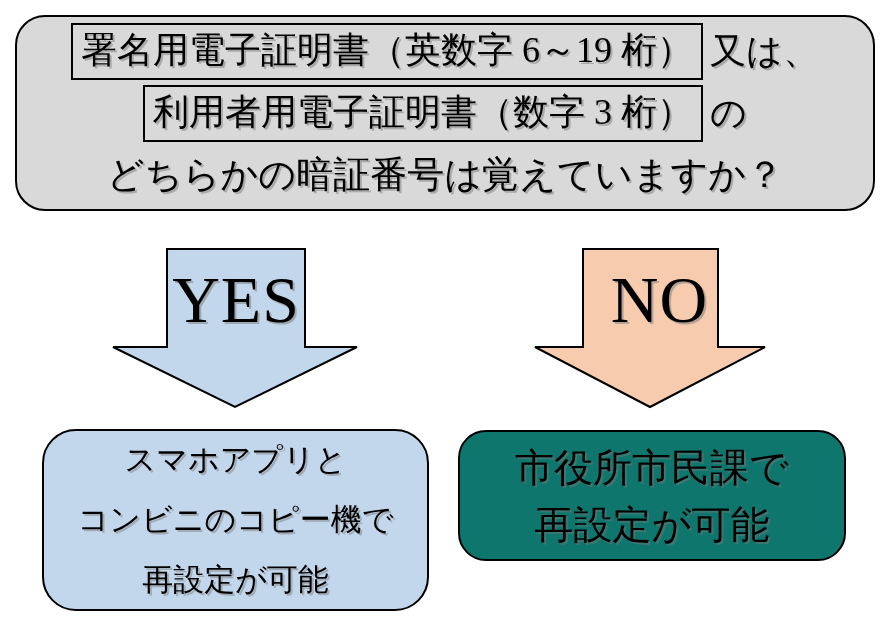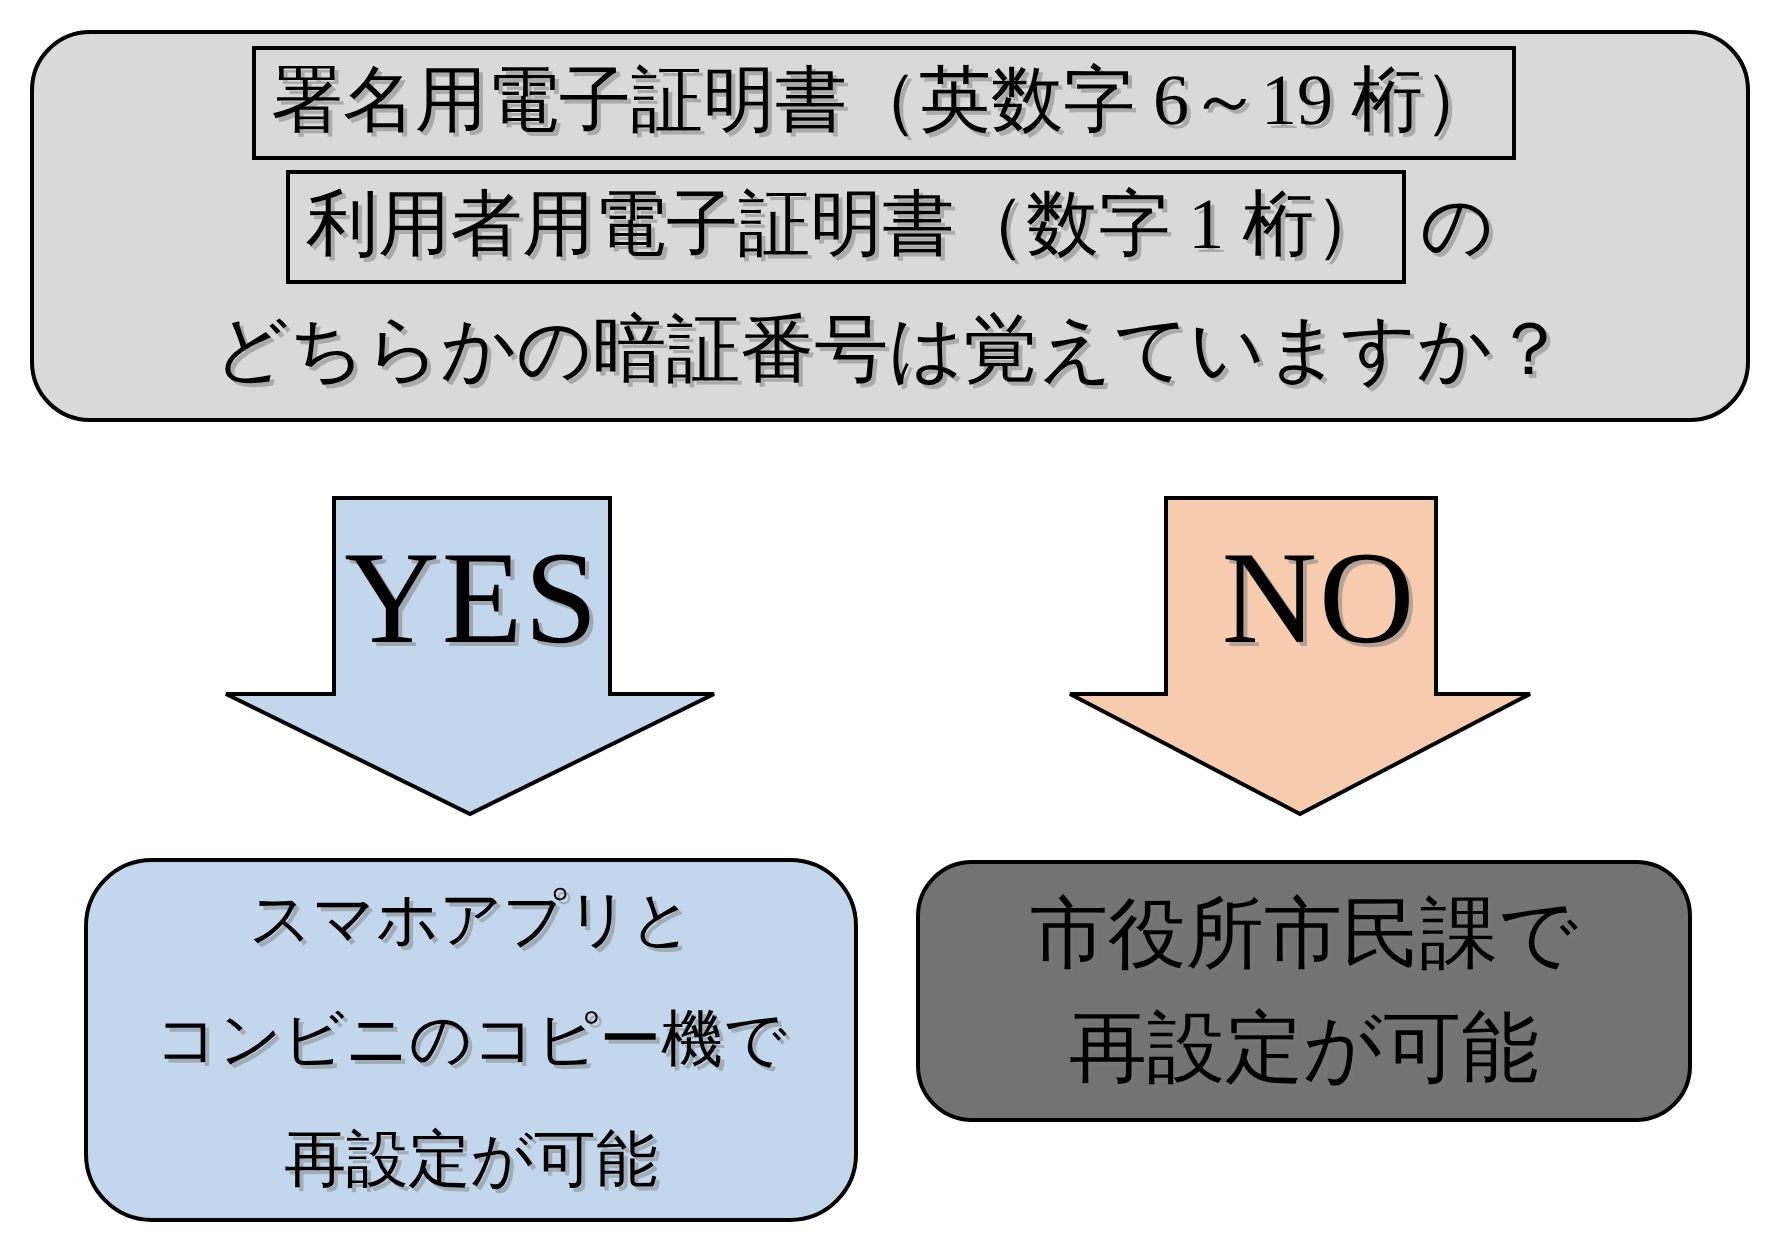--- a/index.html
+++ b/index.html
@@ -77,41 +77,42 @@
     left: 42px; top: 429px;
     width: 383px; height: 178px;
     background: #c3d7ec;
     border-radius: 34px;
     font-size: 31px;
   }
   .result-box.yes .r-line { height: 60px; line-height: 60px; }
   .result-box.no {
     left: 458px; top: 430px;
     width: 384px; height: 127px;
-    background: #737373;
+    background: #0f766e;
     border-radius: 28px;
     font-size: 39px;
   }
   .result-box.no .r-line { height: 57px; line-height: 57px; }
   .r-line {
     white-space: nowrap;
     text-shadow: 2px 2px 0 rgba(120,120,120,0.45);
   }
 </style>
 </head>
 <body>
 
 <div class="canvas">
 
   <div class="question-box">
     <div class="q-line">
       <span class="boxed-term">署名用電子証明書（英数字 6～19 桁）</span>
+      <span>又は、</span>
     </div>
     <div class="q-line">
-      <span class="boxed-term">利用者用電子証明書（数字 1 桁）</span>
+      <span class="boxed-term">利用者用電子証明書（数字 3 桁）</span>
       <span>の</span>
     </div>
     <div class="q-line last">どちらかの暗証番号は覚えていますか？</div>
   </div>
 
   <svg class="arrows-layer" viewBox="0 0 889 624">
     <polygon points="167,249 305,249 305,347 357,347 235,407 113,347 167,347" stroke="#000000" stroke-width="2" stroke-linejoin="miter" fill="#c3d7ec"></polygon>
     <polygon points="583,249 718,249 718,347 765,347 650,407 535,347 583,347" stroke="#000000" stroke-width="2" stroke-linejoin="miter" fill="#f7cbad"></polygon>
   </svg>
 

